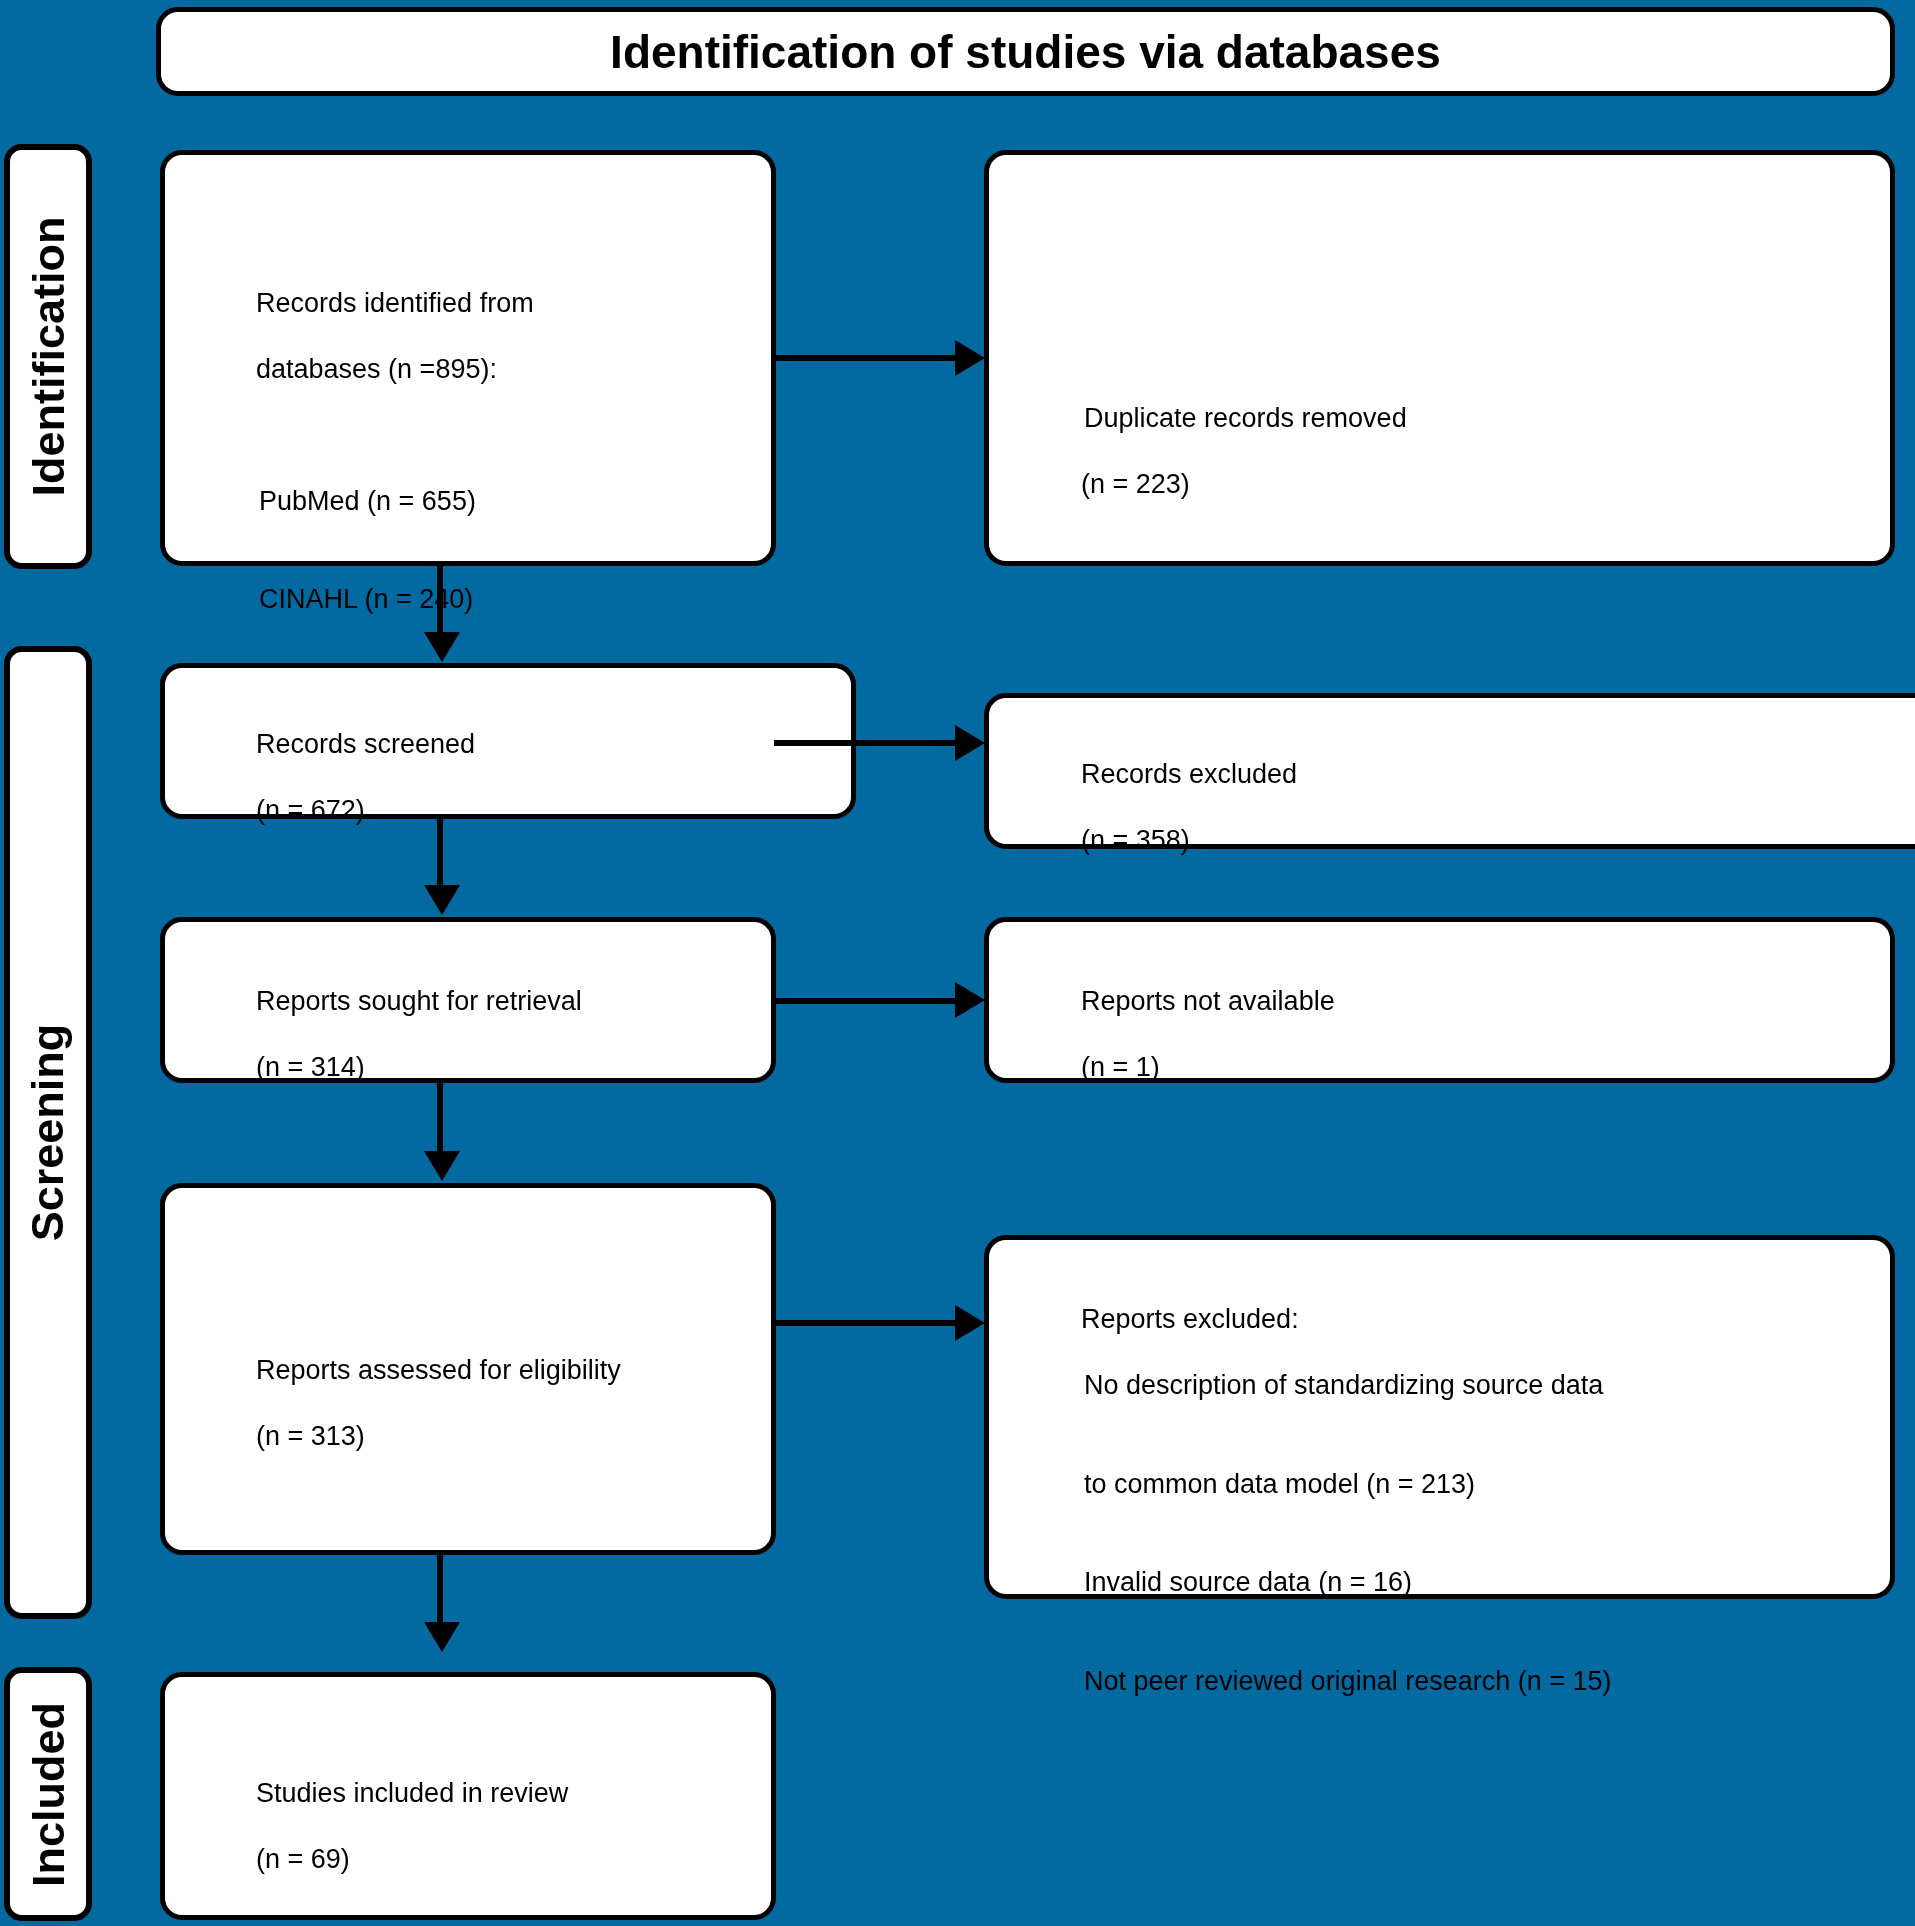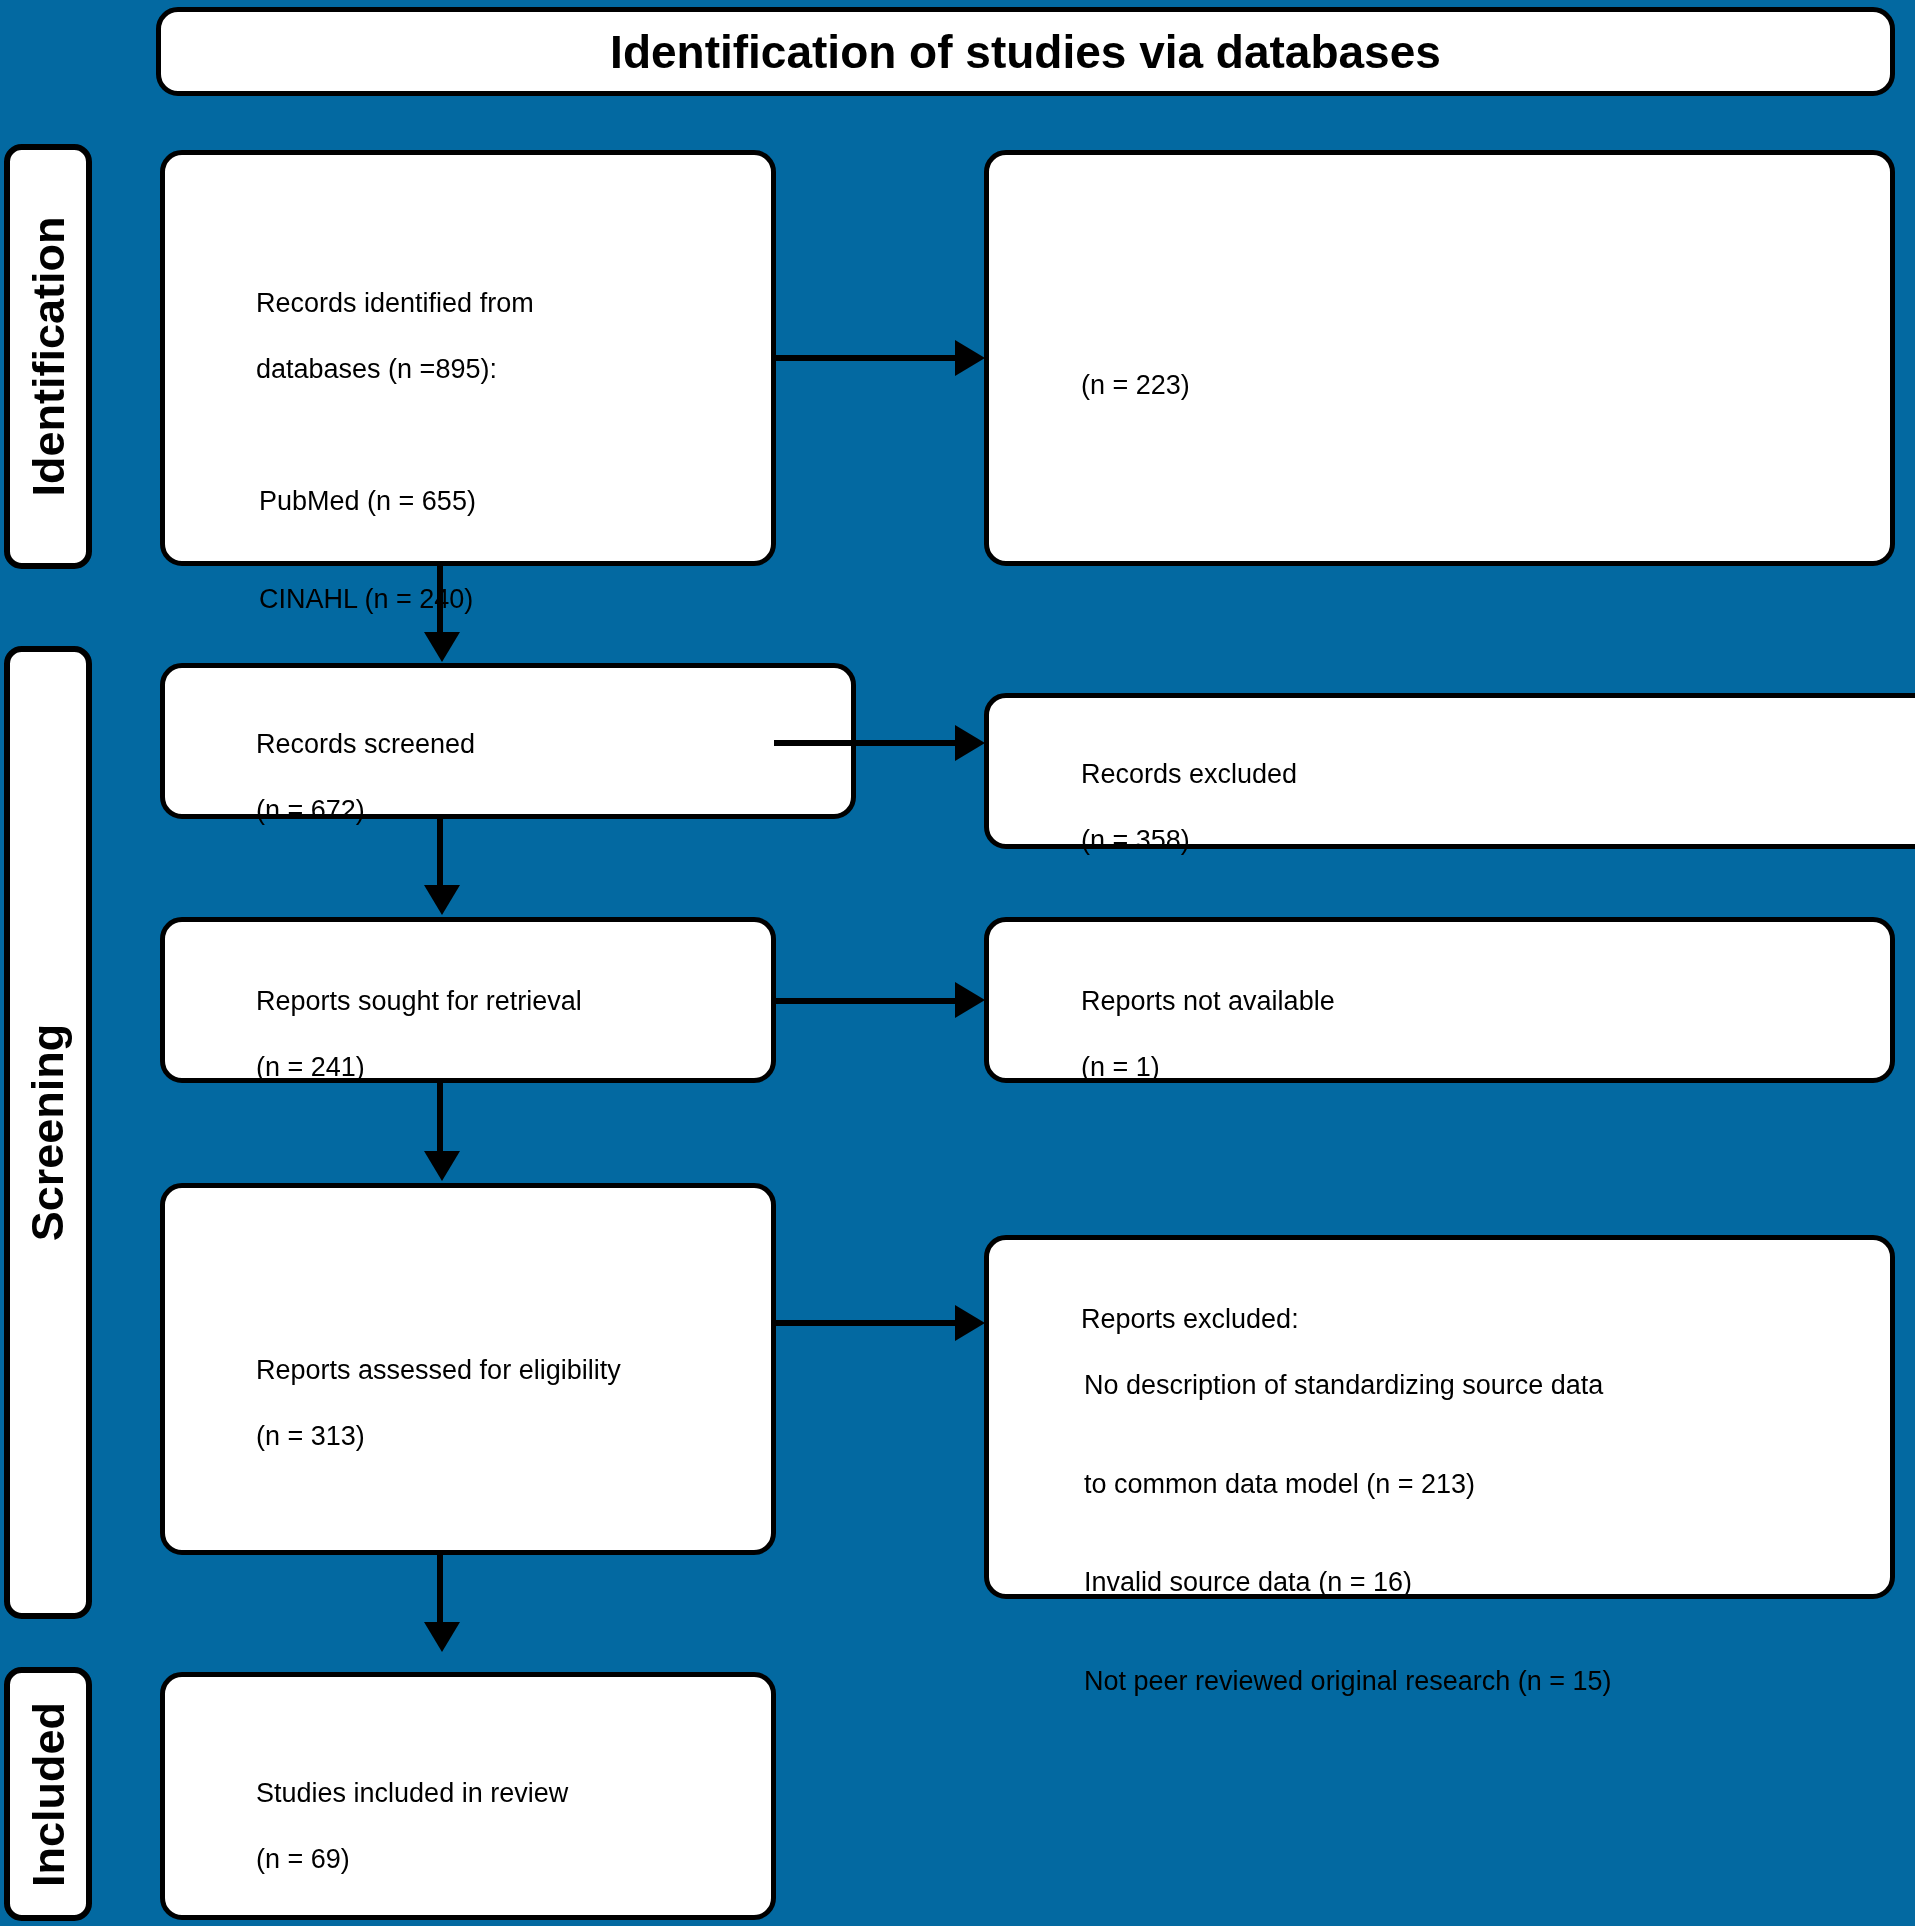--- a/index.html
+++ b/index.html
@@ -127,20 +127,21 @@
       <span>Records identified from</span><br>
       <span>databases (n =895):</span><br><br>
       <span class="indent1">PubMed (n = 655)</span>
       <span class="indent1">CINAHL (n = 240)</span>
     </div>
   </div>
 
   <div class="box" style="left:984px; top:150px; width:911px; height:416px;">
     <div class="box-text" style="left:47px; top:115px; width:832px;">
       <br>
+      <span class="indent1">Duplicate records removed</span>
       <span>(n = 223)</span>
     </div>
   </div>
 
   <div class="h-line" style="left:774px; top:355px; width:182px;"></div>
   <div class="arrow-right" style="left:955px; top:340px;"></div>
 
   <div class="v-line" style="left:437px; top:565px; height:68px;"></div>
   <div class="arrow-down" style="left:424px; top:632px;"></div>
 
@@ -159,21 +160,21 @@
   </div>
 
   <div class="h-line" style="left:774px; top:740px; width:182px;"></div>
   <div class="arrow-right" style="left:955px; top:725px;"></div>
   <div class="v-line" style="left:437px; top:819px; height:67px;"></div>
   <div class="arrow-down" style="left:424px; top:885px;"></div>
 
   <div class="box" style="left:160px; top:917px; width:616px; height:166px;">
     <div class="box-text" style="left:46px; top:30px; width:551px;">
       <span>Reports sought for retrieval</span><br>
-      <span>(n = 241)</span>
+      <span>(n = 314)</span>
     </div>
   </div>
 
   <div class="box" style="left:984px; top:917px; width:911px; height:166px;">
     <div class="box-text" style="left:47px; top:30px; width:832px;">
       <span>Reports not available</span><br>
       <span>(n = 1)</span>
     </div>
   </div>
 

